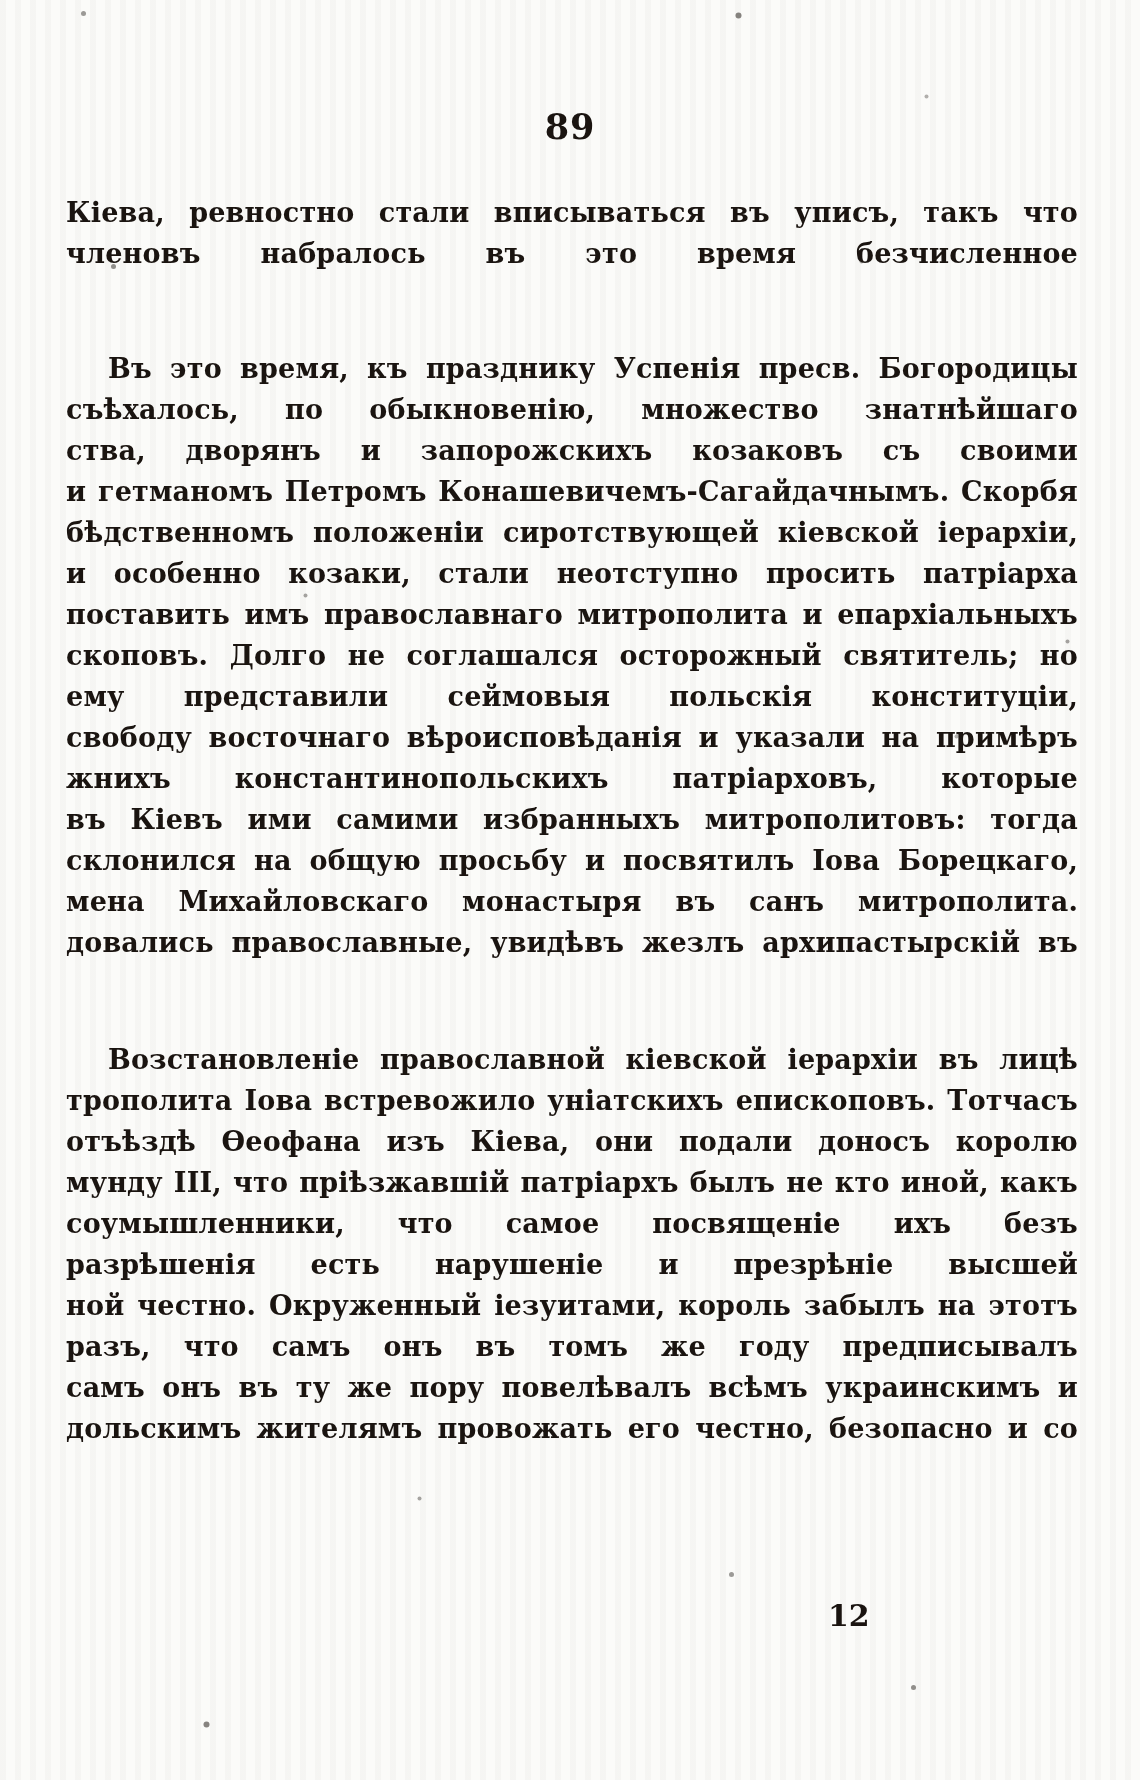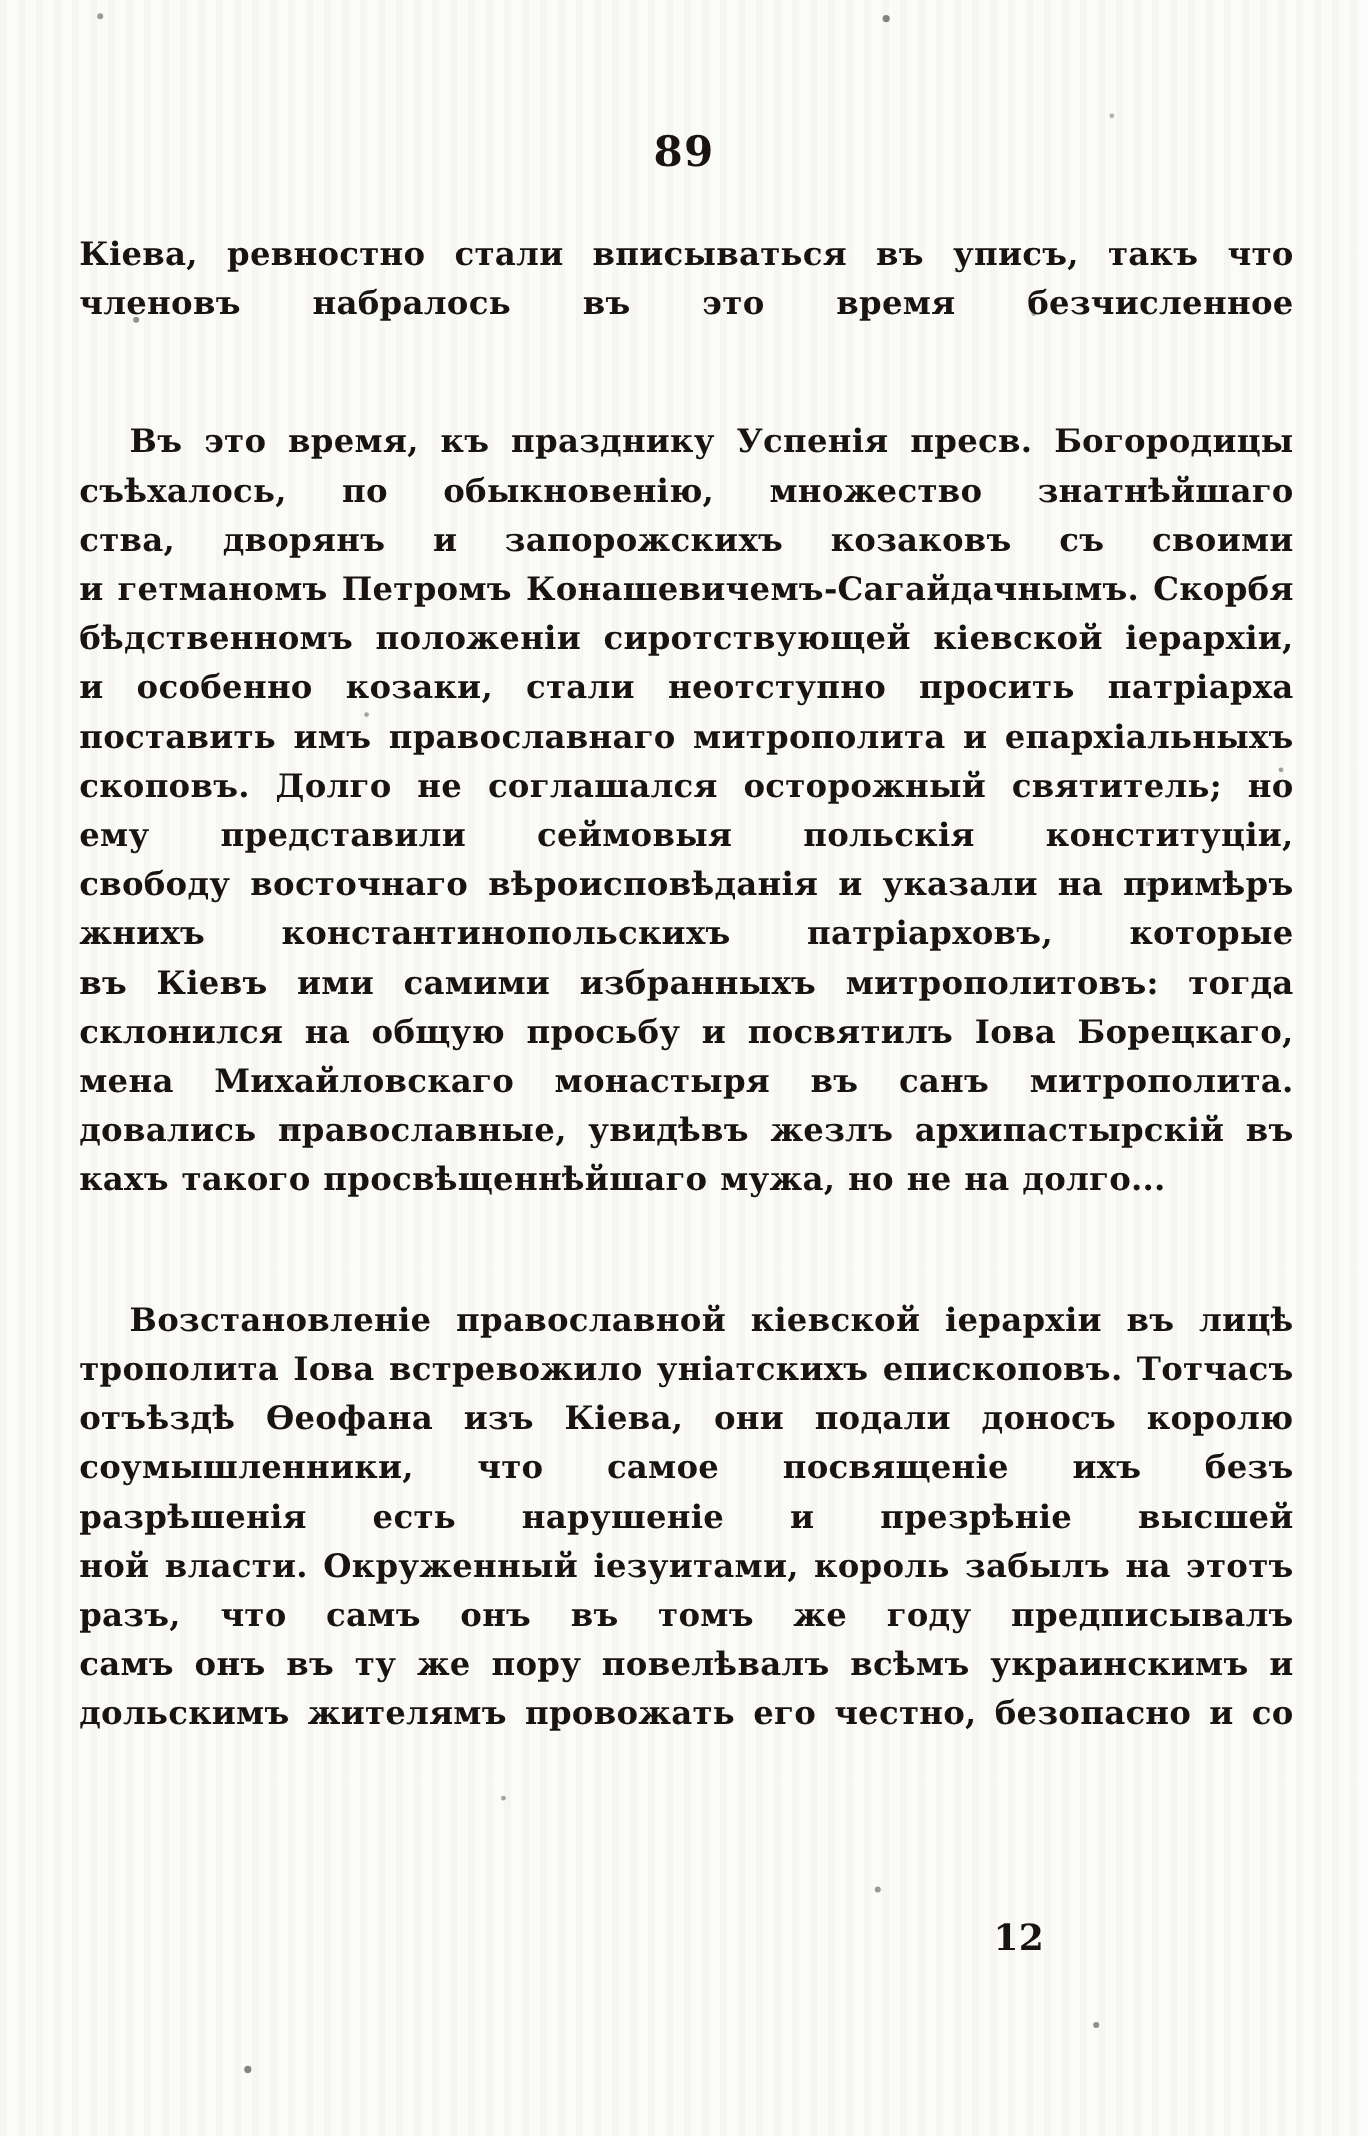--- a/index.html
+++ b/index.html
@@ -105,29 +105,29 @@
         <div class="line">и особенно козаки, стали неотступно просить патріарха Ѳеофана</div>
         <div class="line">поставить имъ православнаго митрополита и епархіальныхъ епи-</div>
         <div class="line">скоповъ. Долго не соглашался осторожный святитель; но когда</div>
         <div class="line">ему представили сеймовыя польскія конституціи, опредѣлявшія</div>
         <div class="line">свободу восточнаго вѣроисповѣданія и указали на примѣръ пре-</div>
         <div class="line">жнихъ константинопольскихъ патріарховъ, которые присылали</div>
         <div class="line">въ Кіевъ ими самими избранныхъ митрополитовъ: тогда Ѳеофанъ</div>
         <div class="line">склонился на общую просьбу и посвятилъ Іова Борецкаго, игу-</div>
         <div class="line">мена Михайловскаго монастыря въ санъ митрополита.  Возра-</div>
         <div class="line">довались православные, увидѣвъ жезлъ архипастырскій въ ру-</div>
-        <div class="line flush">кахъ такого просвѣщеннѣйшаго мужа, но не на долго...</div>
       </div>
       <div class="paragraph">
         <div class="line indent">Возстановленіе православной кіевской іерархіи въ лицѣ ми-</div>
         <div class="line">трополита Іова встревожило уніатскихъ епископовъ.  Тотчасъ по</div>
         <div class="line">отъѣздѣ Ѳеофана изъ Кіева, они подали доносъ королю Сигиз-</div>
+        <div class="line">мунду III, что пріѣзжавшій патріархъ былъ не кто иной, какъ</div>
         <div class="line">соумышленники, что самое посвященіе ихъ безъ королевскаго</div>
         <div class="line">разрѣшенія есть нарушеніе и презрѣніе высшей правительствен-</div>
-        <div class="line">ной власти.  Окруженный іезуитами, король забылъ на этотъ</div>
+        <div class="line">ной честно.  Окруженный іезуитами, король забылъ на этотъ</div>
         <div class="line">разъ, что самъ онъ въ томъ же году предписывалъ кіевскимъ</div>
         <div class="line">самъ онъ въ ту же пору повелѣвалъ всѣмъ украинскимъ и по-</div>
         <div class="line">дольскимъ жителямъ провожать его честно, безопасно и со вся-</div>
       </div>
     </div>
 
   <div class="signature">12</div>
 
   <div class="specks"></div>
 </div>

